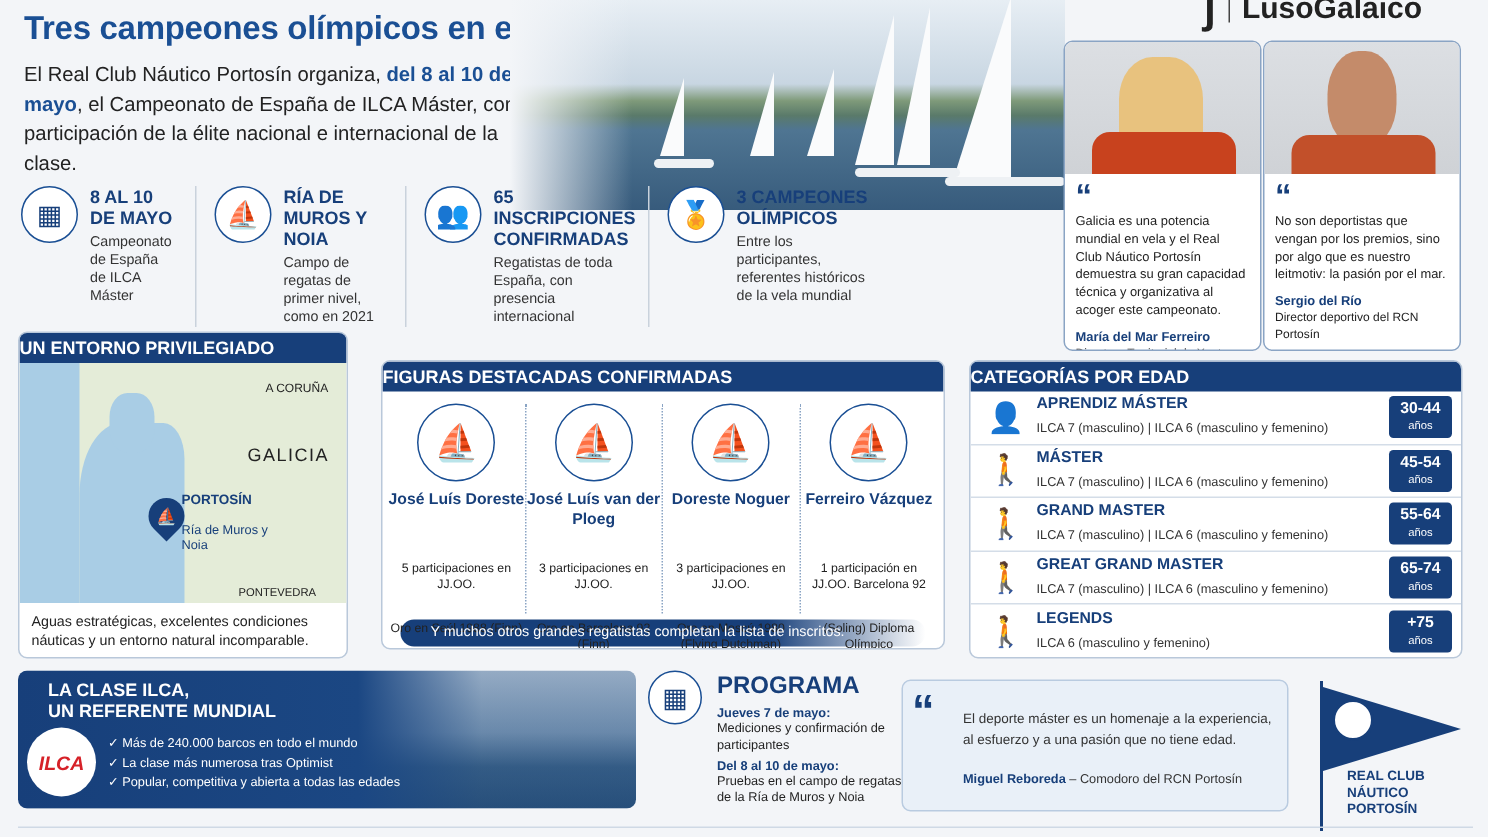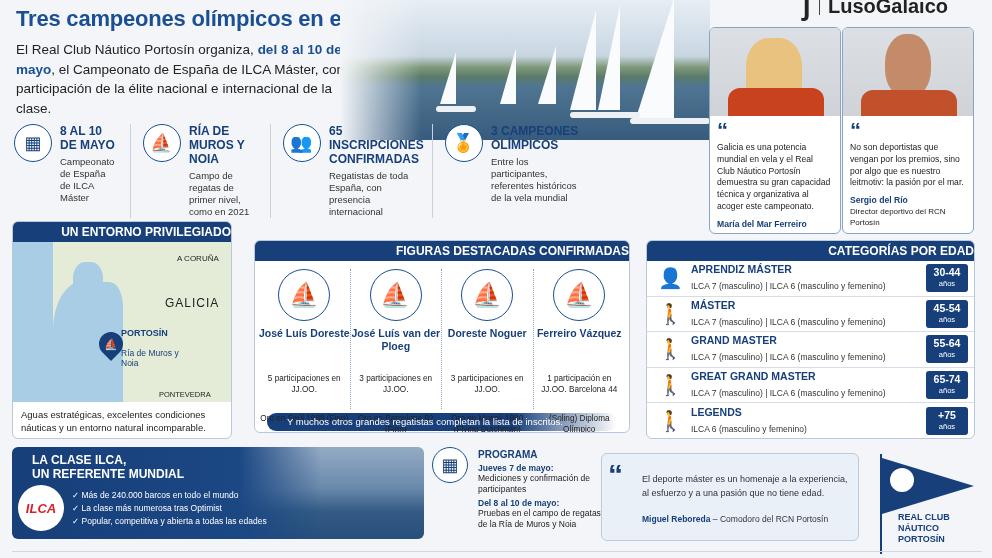--- a/index.html
+++ b/index.html
@@ -19,21 +19,21 @@
 .circ{width:38px;height:38px;border-radius:50%;border:1.5px solid #1a4f94;display:flex;align-items:center;justify-content:center;color:#173f7a;font-size:18px;flex-shrink:0;background:#fff}
 .stat h4{font-size:12px;color:#173f7a;line-height:14px;font-weight:bold}
 .stat p{font-size:9.5px;line-height:12px;color:#333;margin-top:4px}
 .quote-card{position:absolute;top:27px;width:132px;height:207px;background:#fff;border:1px solid #8aa4c4;border-radius:6px;overflow:hidden}
 .quote-card .photo{height:88px;background:linear-gradient(180deg,#dcdfe3 0%,#cfd2d6 100%);position:relative}
 .quote-card .qm{color:#173f7a;font-size:22px;font-weight:bold;line-height:18px;padding:6px 7px 0}
 .quote-card .qt{font-size:8.6px;line-height:11.8px;padding:2px 7px;color:#222}
 .quote-card .qn{font-size:8.6px;font-weight:bold;color:#173f7a;padding:4px 7px 0}
 .quote-card .qr{font-size:8px;color:#222;padding:1px 7px;line-height:11px}
 .panel{position:absolute;background:#fff;border:1px solid #b9c8da;border-radius:6px;overflow:hidden}
-.ph{background:#173f7a;color:#fff;font-weight:bold;text-align:right;font-size:12px;height:20px;line-height:20px}
+.ph{background:#173f7a;color:#fff;font-weight:bold;text-align:left;font-size:12px;height:20px;line-height:20px}
 .map{position:absolute;left:12px;top:221px;width:220px;height:218px}
 .mapbody{height:160px;position:relative;background:#e4ecd8;overflow:hidden}
 .sea{position:absolute;background:#a9cde5}
 .maplbl{position:absolute;font-size:9px;color:#222}
 .pin{position:absolute;left:86px;top:90px;width:24px;height:24px;background:#173f7a;border-radius:50% 50% 50% 0;transform:rotate(-45deg);display:flex;align-items:center;justify-content:center}
 .pin span{transform:rotate(45deg);color:#fff;font-size:11px}
 .mapfoot{font-size:9.5px;padding:6px 8px;line-height:13px;color:#222}
 .figs{position:absolute;left:254px;top:240px;width:376px;height:193px}
 .figrow{display:flex;padding:8px 4px 0}
 .fig{width:92px;text-align:center;border-right:1px dotted #8aa4c4;height:140px}
@@ -52,21 +52,21 @@
 .badge{width:42px;height:28px;background:#173f7a;color:#fff;border-radius:3px;text-align:center;font-weight:bold;font-size:10.5px;padding-top:3px;line-height:11px}
 .badge small{display:block;font-size:7.5px;font-weight:normal}
 .ilca{position:absolute;left:12px;top:447px;width:412px;height:92px;border-radius:6px;overflow:hidden;background:linear-gradient(90deg,#173f7a 0%,#1b4783 55%,rgba(27,71,131,0.3) 75%),linear-gradient(180deg,#c9d6e0 0%,#8ba5bc 45%,#3e6486 70%,#2c5277 100%)}
 .ilca h3{color:#fff;font-size:12px;line-height:14px;position:absolute;left:20px;top:6px}
 .ilca .lg{position:absolute;left:6px;top:38px;width:46px;height:46px;border-radius:50%;background:#fff;color:#d62128;font-weight:bold;font-style:italic;font-size:13px;display:flex;align-items:center;justify-content:center}
 .ilca ul{position:absolute;left:60px;top:42px;list-style:none}
 .ilca li{color:#fff;font-size:8.5px;line-height:13px}
 .prog{position:absolute;left:432px;top:447px;width:170px}
 .prog .circ{position:absolute;left:0;top:0;width:36px;height:36px}
 .prog .pt{position:absolute;left:46px;top:2px;width:130px}
-.prog h4{font-size:10px;color:#173f7a}
+.prog h4{font-size:16px;color:#173f7a}
 .prog b{display:block;font-size:8.5px;color:#173f7a;margin-top:3px}
 .prog p{font-size:8.5px;line-height:11px;color:#222}
 .bigq{position:absolute;left:601px;top:453px;width:258px;height:88px;background:#e9f0f8;border:1px solid #b9cbe0;border-radius:6px}
 .bigq .qm{position:absolute;left:6px;top:4px;color:#173f7a;font-size:30px;font-weight:bold}
 .bigq .qt{position:absolute;left:40px;top:18px;width:212px;font-size:9px;line-height:14px;color:#333}
 .bigq .qa{position:absolute;left:40px;top:60px;font-size:8.5px;color:#333}
 .bigq .qa b{color:#173f7a}
 .club{position:absolute;left:878px;top:452px;width:100px;height:100px}
 .flag{position:absolute;left:4px;top:6px;width:0;height:0;border-top:28px solid transparent;border-bottom:28px solid transparent;border-left:92px solid #173f7a}
 .pole{position:absolute;left:2px;top:2px;width:2px;height:100px;background:#173f7a}
@@ -185,21 +185,21 @@
       </div>
     <div class="fig">
         <div class="c">⛵</div>
         <h5>Doreste Noguer</h5>
         <p>3 participaciones en JJ.OO.</p>
         <p>Oro en Moscú 1980 (Flying Dutchman)</p>
       </div>
     <div class="fig">
         <div class="c">⛵</div>
         <h5>Ferreiro Vázquez</h5>
-        <p>1 participación en JJ.OO. Barcelona 44</p>
+        <p>1 participación en JJ.OO. Barcelona 92</p>
         <p>(Soling) Diploma Olímpico</p>
       </div>
   </div>
   <div class="figfoot">Y muchos otros grandes regatistas completan la lista de inscritos.</div>
 </div>
 
 <div class="panel cats">
   <div class="ph">CATEGORÍAS POR EDAD</div>
   <div class="catrow">
       <div class="ic">👤</div>

